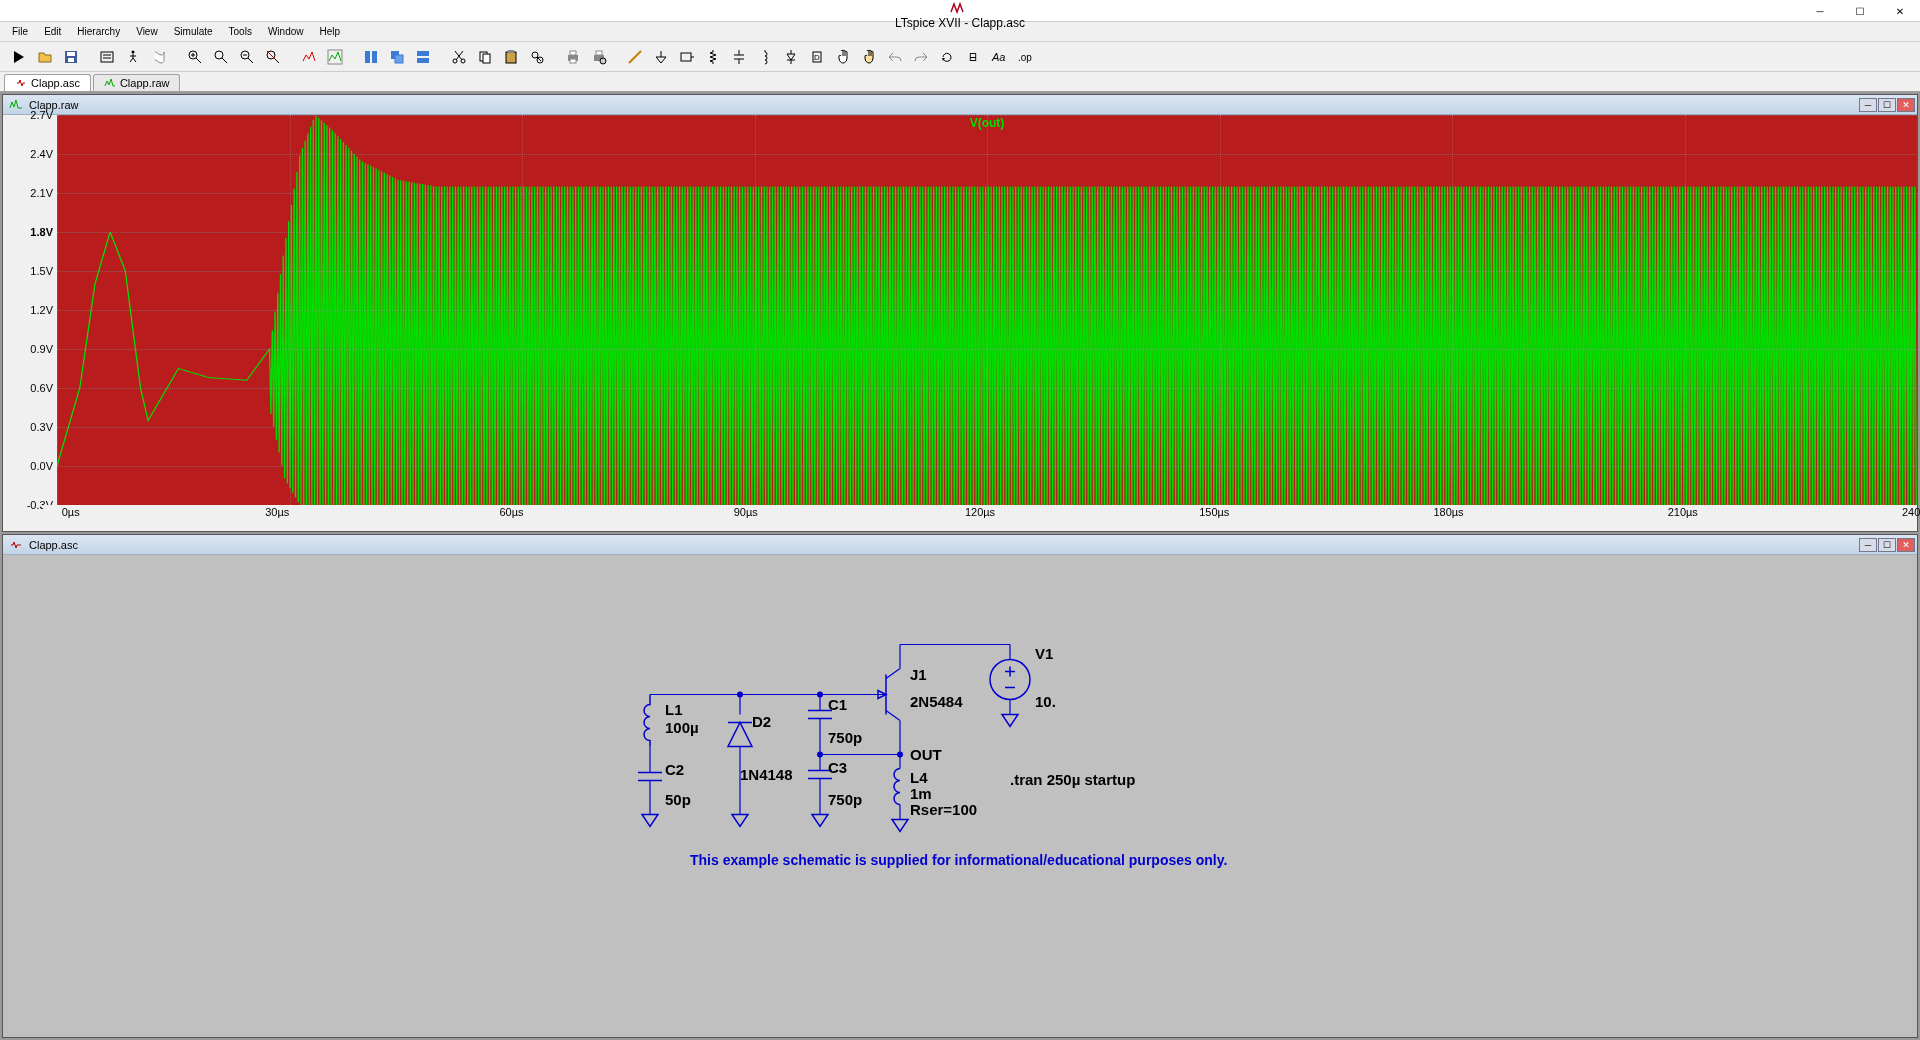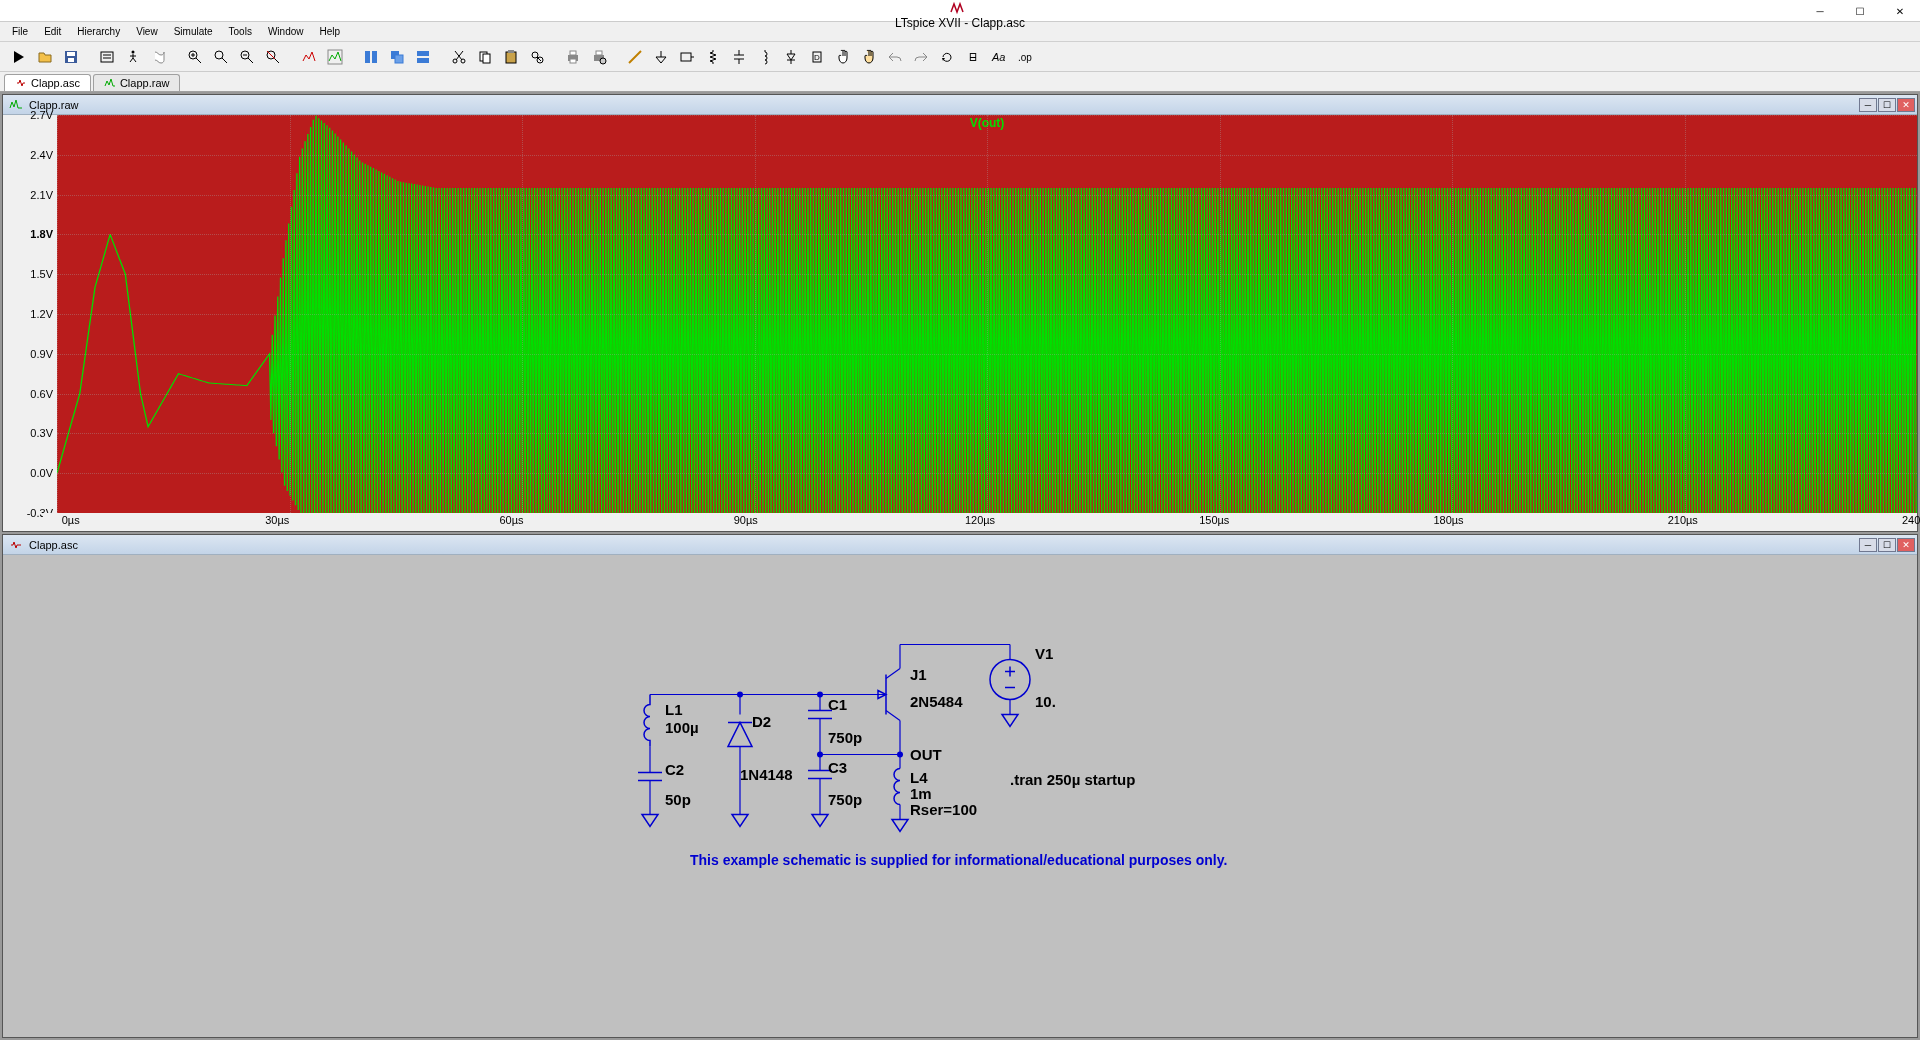--- a/index.html
+++ b/index.html
@@ -171,21 +171,21 @@
   .wave-legend {
     position: absolute;
     top: 1px;
     left: 50%;
     transform: translateX(-50%);
     color: #00e000;
     font-size: 12px;
     font-weight: bold;
   }
   .wave-xaxis {
-    height: 18px;
+    height: 26px;
     background: #f0f0f0;
     position: relative;
     margin-left: 40px;
   }
   .wave-xaxis .xtick {
     position: absolute;
     top: 1px;
     font-size: 11px;
     transform: translateX(-50%);
   }

